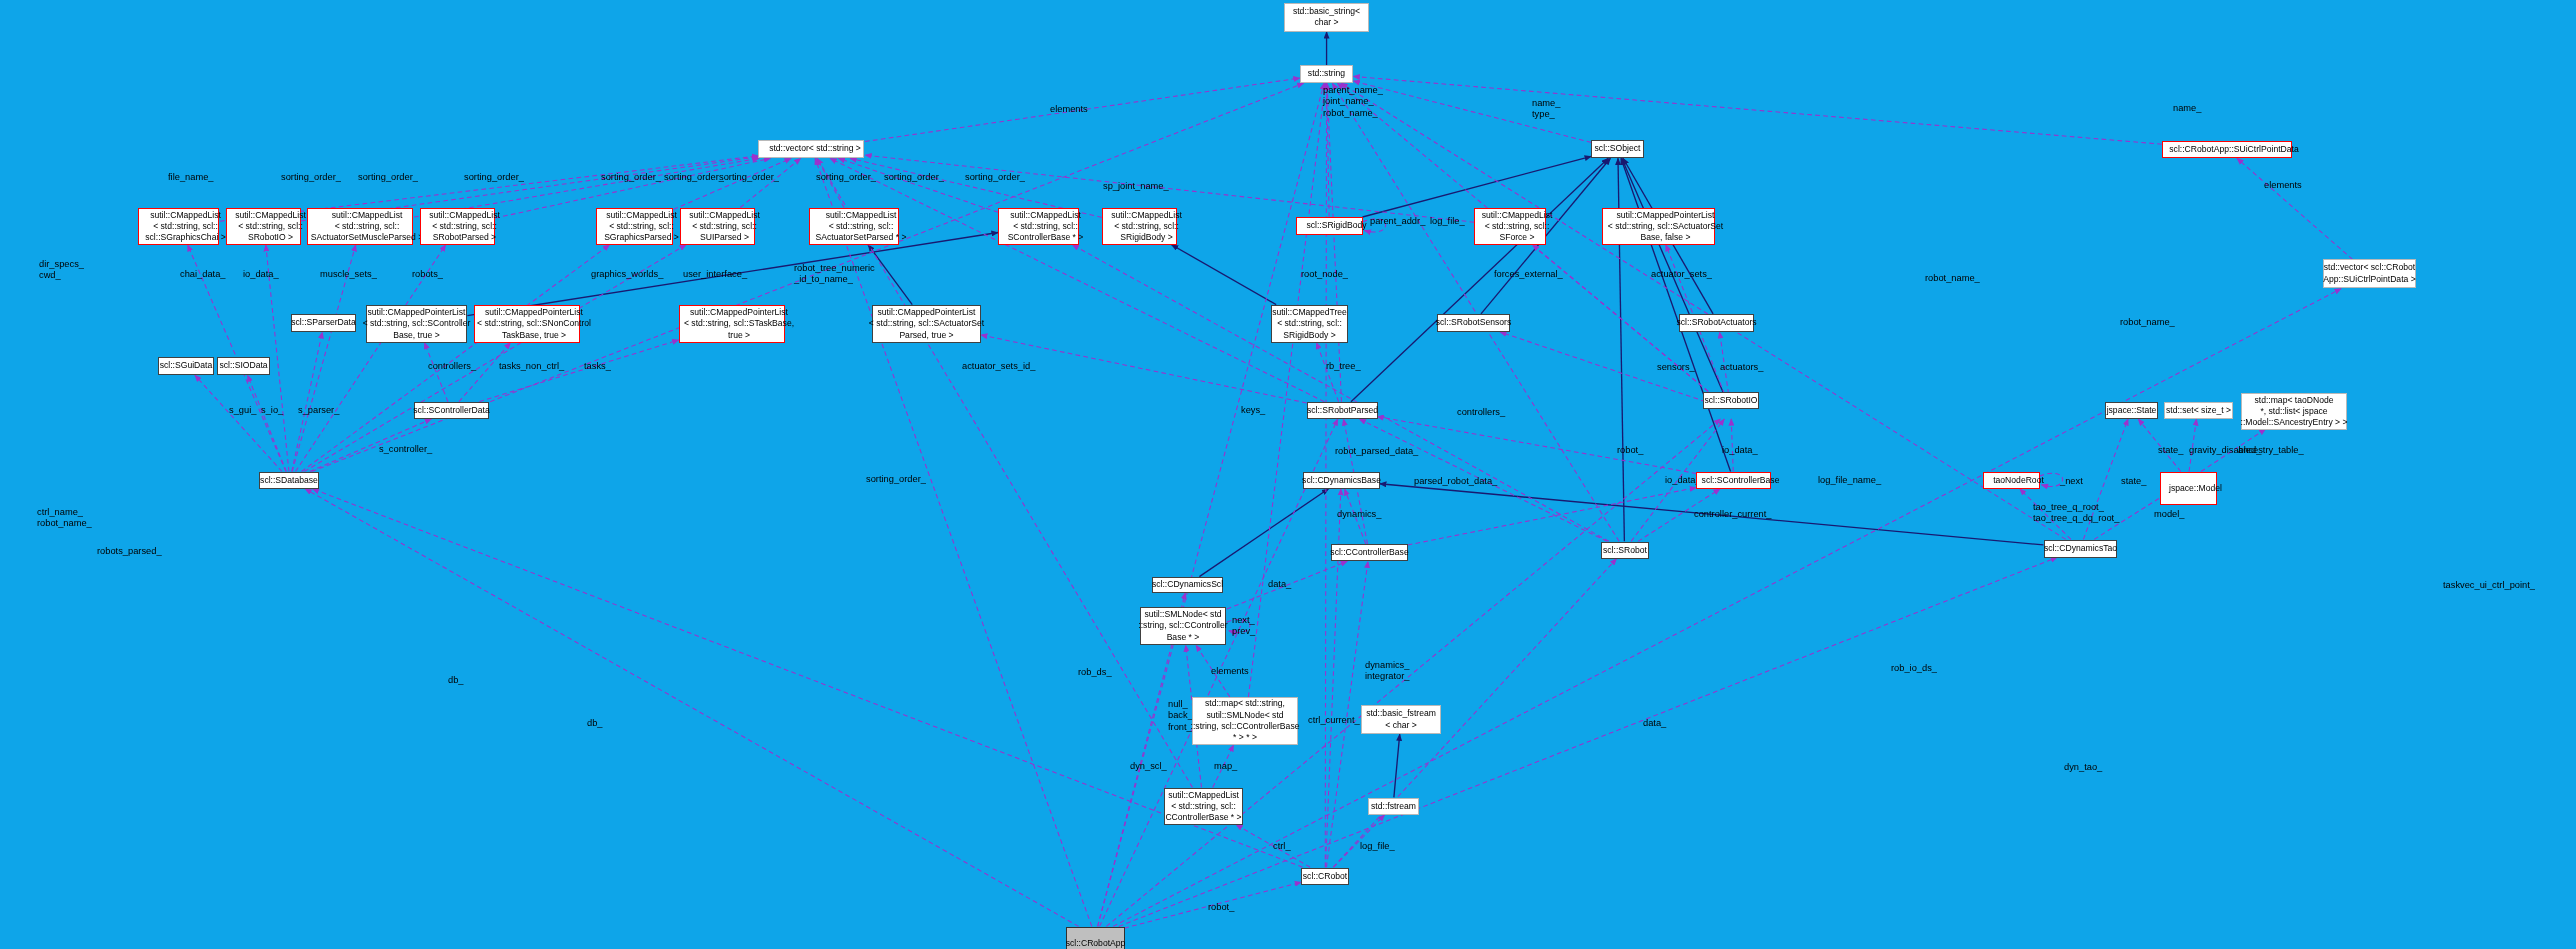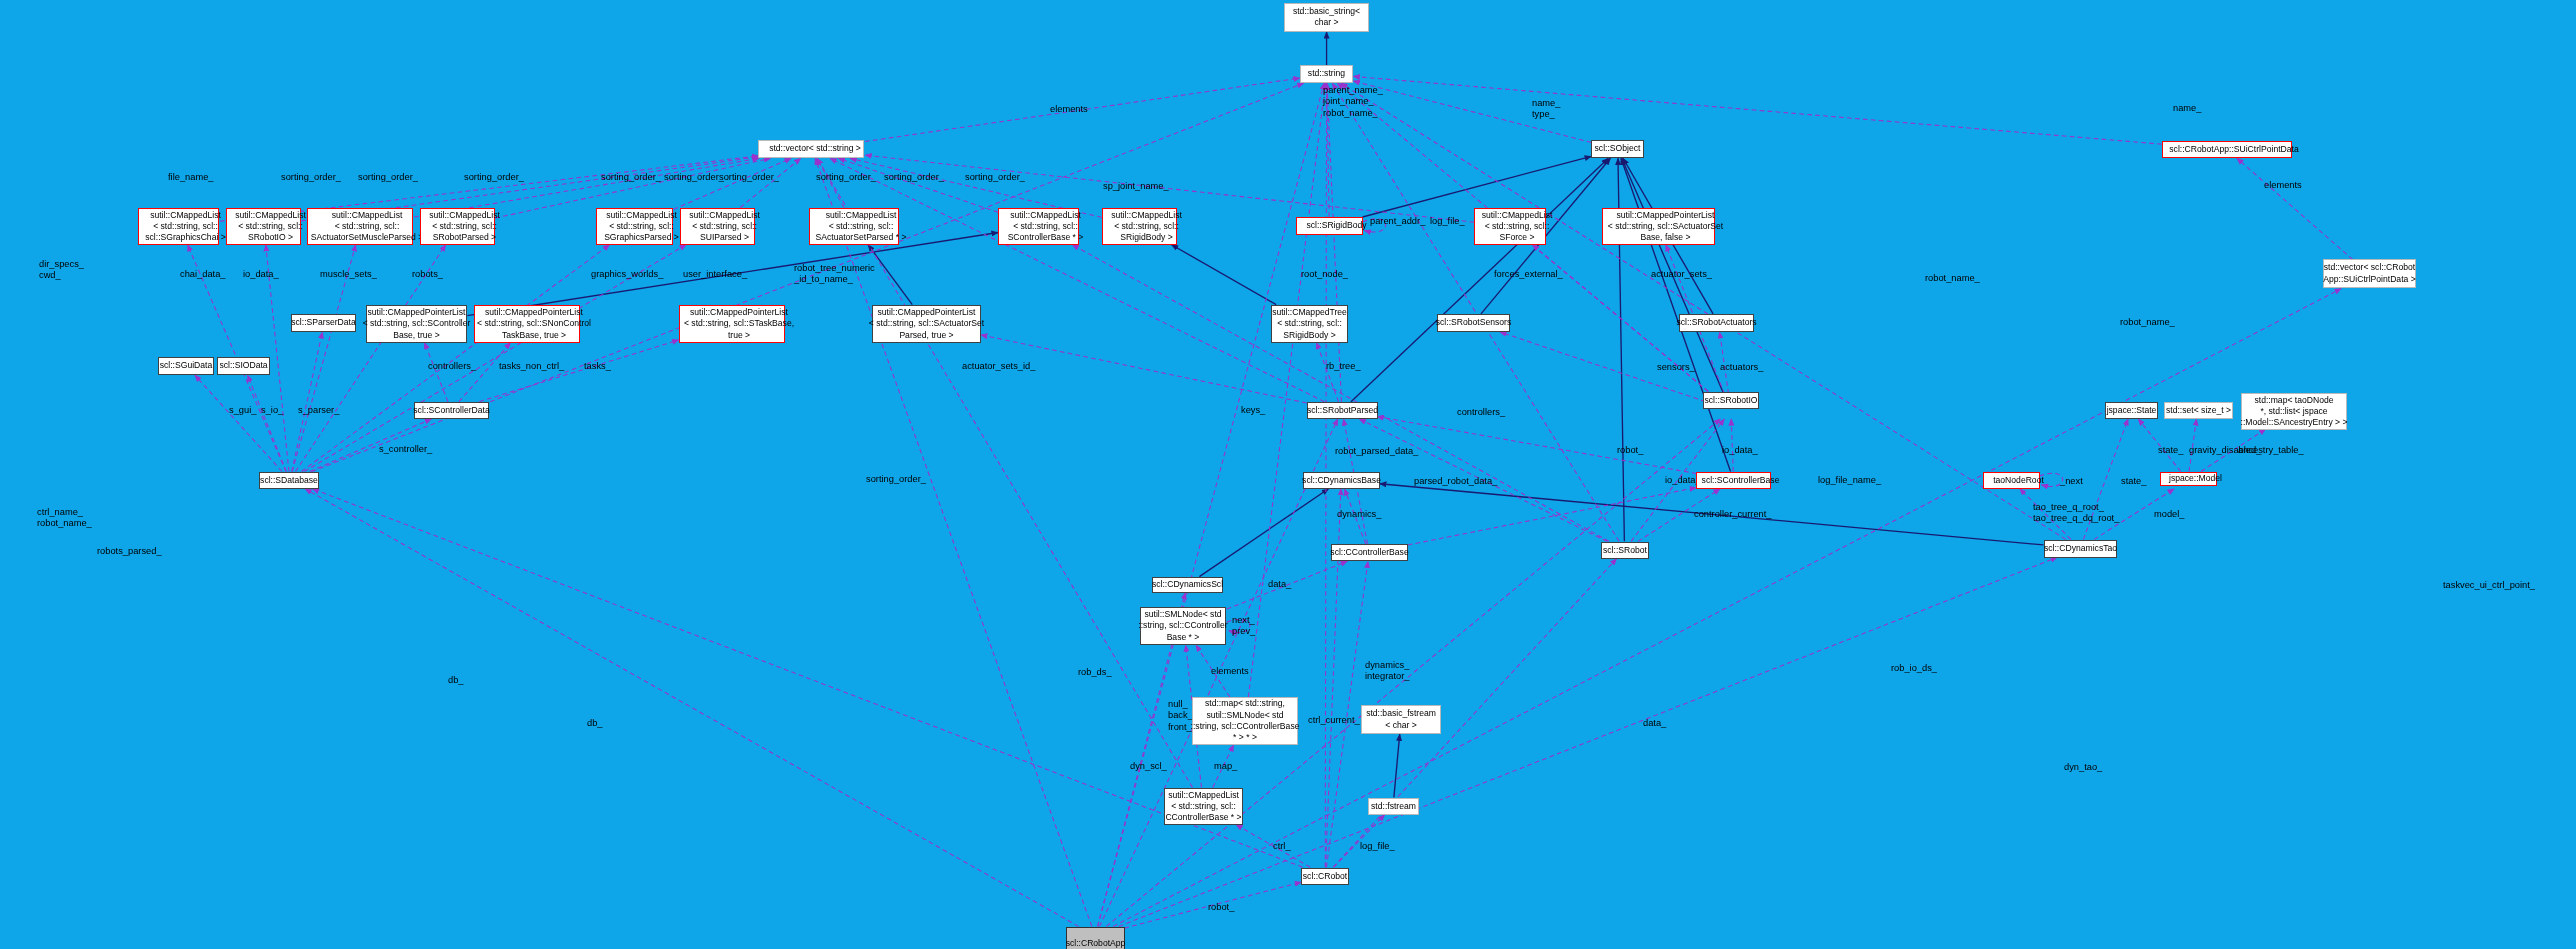--- a/index.html
+++ b/index.html
@@ -263,21 +263,21 @@
     </div>
     <div class="node n-normal" style="left: 1303px; top: 472px; width: 77px; height: 17.3px;">
       <div>scl::CDynamicsBase</div>
     </div>
     <div class="node n-red" style="left: 1696px; top: 472px; width: 75px; height: 17.3px;">
       <div>scl::SControllerBase</div>
     </div>
     <div class="node n-red" style="left: 1983px; top: 472px; width: 57px; height: 17.3px;">
       <div>taoNodeRoot</div>
     </div>
-    <div class="node n-red" style="left: 2160px; top: 472px; width: 57px; height: 14px;">
+    <div class="node n-red" style="left: 2160px; top: 472px; width: 57px; height: 33px;">
       <div>jspace::Model</div>
     </div>
     <div class="node n-normal" style="left: 1331px; top: 544px; width: 77px; height: 17.3px;">
       <div>scl::CControllerBase</div>
     </div>
     <div class="node n-normal" style="left: 1601px; top: 542px; width: 48px; height: 17.3px;">
       <div>scl::SRobot</div>
     </div>
     <div class="node n-normal" style="left: 2044px; top: 540px; width: 73px; height: 18px;">
       <div>scl::CDynamicsTao</div>

